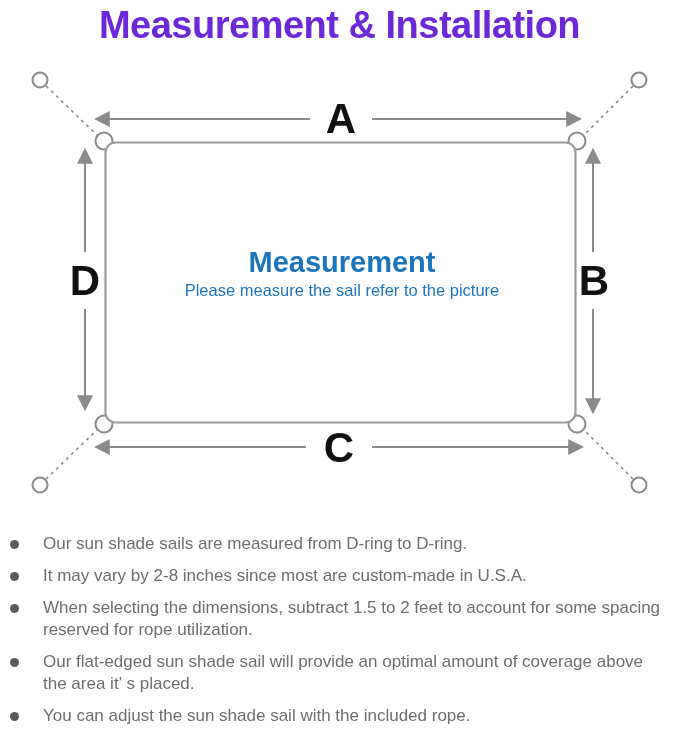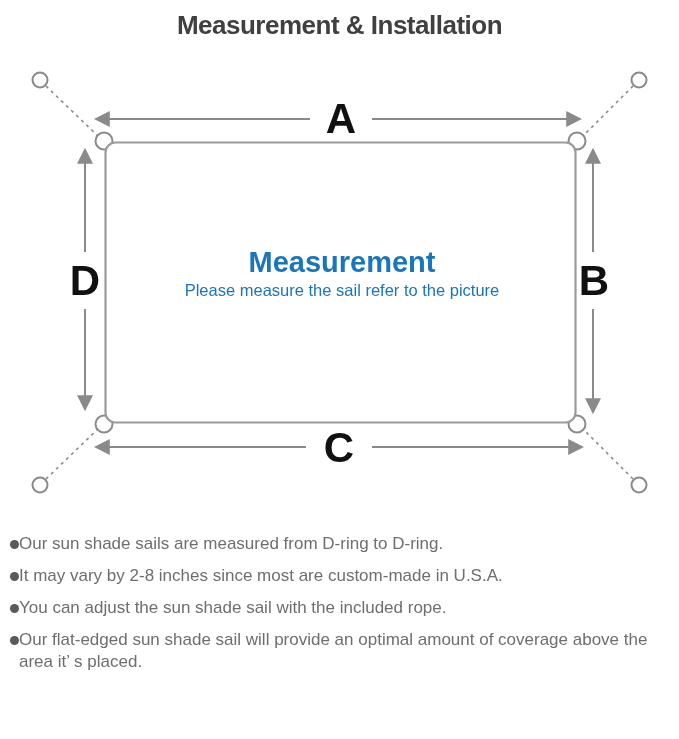--- a/index.html
+++ b/index.html
@@ -8,23 +8,23 @@
     background: #ffffff;
     font-family: "Liberation Sans", sans-serif;
     overflow: hidden;
   }
   .page { width: 679px; height: 739px; position: relative; }
 
   h1.page-title {
     margin: 0; padding-top: 2px;
     line-height: 46px;
     text-align: center;
-    font-size: 26px; font-weight: bold;
+    font-size: 38px; font-weight: bold;
     letter-spacing: -0.5px;
-    color: #404040;
+    color: #6d28d9;
   }
 
   svg.diagram { display: block; margin-top: 9px; }
 
   .sail-outline { fill: #ffffff; stroke: #9b9b9b; stroke-width: 2.2; }
   .ring { fill: #ffffff; stroke: #8a8a8a; stroke-width: 2; }
   .rope { stroke: #8a8a8a; stroke-width: 1.6; stroke-dasharray: 3 4; }
   .measure { stroke: #8a8a8a; stroke-width: 2; }
   .dim-label {
     font-family: "Liberation Sans", sans-serif;
@@ -43,21 +43,21 @@
   }
 
   ul.instructions {
     list-style: none;
     margin: 16px 0 0 0;
     padding: 0 10px;
   }
   ul.instructions li {
     display: flex;
     align-items: flex-start;
-    gap: 0;
+    gap: 24px;
     margin-bottom: 10px;
     font-size: 17px;
     line-height: 22px;
     color: #6d6e70;
   }
   ul.instructions .dot {
     flex: 0 0 auto;
     width: 9px; height: 9px;
     margin-top: 7px;
     border-radius: 50%;
@@ -120,21 +120,25 @@
     <li>
       <span class="dot"></span>
       <span>Our sun shade sails are measured from D-ring to D-ring.</span>
     </li>
     <li>
       <span class="dot"></span>
       <span>It may vary by 2-8 inches since most are custom-made in U.S.A.</span>
     </li>
     <li>
       <span class="dot"></span>
-      <span>You can adjust the sun shade sail with the included rope.</span>
+      <span>When selecting the dimensions, subtract 1.5 to 2 feet to account for some spacing reserved for rope utilization.</span>
     </li>
     <li>
       <span class="dot"></span>
       <span>Our flat-edged sun shade sail will provide an optimal amount of coverage above the area it’ s placed.</span>
+    </li>
+    <li>
+      <span class="dot"></span>
+      <span>You can adjust the sun shade sail with the included rope.</span>
     </li>
   </ul>
 
 </div>
 
 </body></html>

